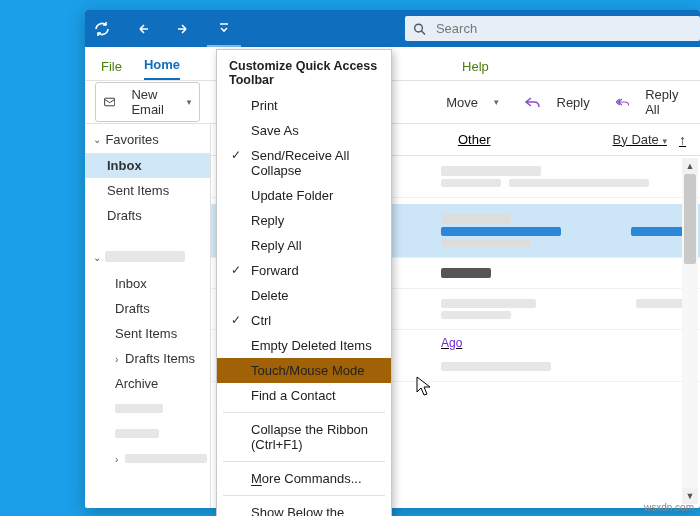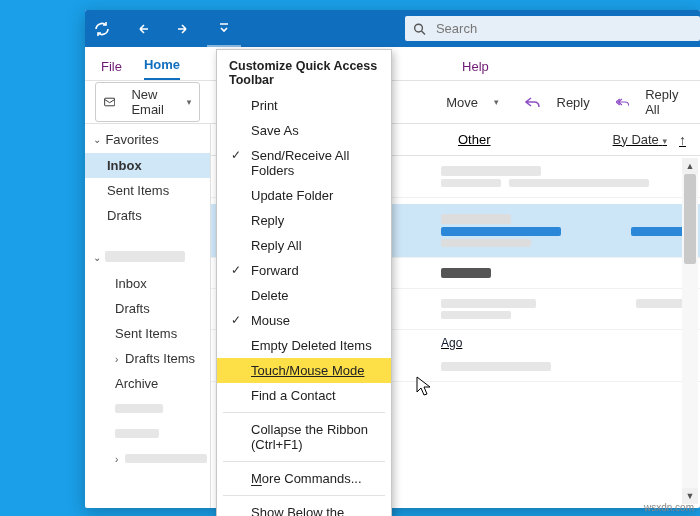--- a/index.html
+++ b/index.html
@@ -6,21 +6,21 @@
   body { margin:0; background:#1a9fe8; width:700px; height:516px; overflow:hidden; position:relative;}
   .window { position:absolute; left:85px; top:10px; width:615px; height:498px; background:#fff; box-shadow:0 4px 18px rgba(0,0,0,.25); border-radius:2px; overflow:hidden;}
   .titlebar { height:37px; background:#106ebe; display:flex; align-items:center; color:#fff; }
   .tb-btn { width:34px; height:37px; display:flex; align-items:center; justify-content:center; cursor:pointer;}
   .tb-btn svg{stroke:#fff;fill:none;stroke-width:1.6;}
   .qat-sep{width:10px;}
   .searchbox{ margin-left:auto; margin-right:0; background:#e6eef7; height:25px; width:295px; display:flex; align-items:center; border-radius:2px; padding:0 8px; gap:8px; color:#666;}
   .searchbox input{ border:none; background:transparent; outline:none; font-size:13px; color:#333; width:100%; }
   .searchbox input::placeholder{color:#777;}
   .tabs { height:34px; display:flex; align-items:flex-end; gap:22px; padding:0 16px; border-bottom:1px solid #e1e1e1;}
-  .tab { font-size:13px; color:#701a75; padding:8px 0 6px; cursor:pointer;}
+  .tab { font-size:13px; color:#4d7c0f; padding:8px 0 6px; cursor:pointer;}
   .tab.active { color:#106ebe; border-bottom:2px solid #106ebe; font-weight:600;}
   .ribbon{ height:43px; border-bottom:1px solid #e1e1e1; display:flex; align-items:center; padding:0 10px; gap:12px; font-size:13px; color:#333;}
   .rbtn{display:flex; align-items:center; gap:16px; padding:4px 6px; cursor:pointer; border:1px solid transparent; border-radius:3px;}
   .rbtn svg{stroke:#333; fill:none; stroke-width:1.5;}
   .chev{font-size:9px; color:#666;}
   .ribbon .spacer{flex:0 0 215px;}
   .body{display:flex; height:calc(100% - 114px);}
   .nav{width:126px; border-right:1px solid #e1e1e1; font-size:13px; overflow:hidden;}
   .nav-header{display:flex; align-items:center; gap:4px; padding:8px 8px 6px; color:#333; cursor:pointer;}
   .nav-header .ar{font-size:10px; color:#555;}
@@ -38,21 +38,21 @@
   .blurbar{height:9px; background:#e6e6e6; border-radius:2px;}
   .blurbar.blue{background:#2b88d8;}
   .scrollbar{position:absolute; right:2px; top:34px; bottom:4px; width:16px;}
   .sb-arrow{height:16px; background:#f1f1f1; display:flex;align-items:center;justify-content:center; font-size:9px; color:#555;}
   .sb-track{position:absolute; top:16px; bottom:16px; left:0; right:0; background:#f7f7f7;}
   .sb-thumb{position:absolute; left:2px; right:2px; top:0; height:90px; background:#c9c9c9; border-radius:2px;}
   
   .menu{position:absolute; left:216px; top:49px; width:176px; background:#fff; border:1px solid #c8c8c8; box-shadow:2px 3px 8px rgba(0,0,0,.25); z-index:50; padding-bottom:16px;}
   .menu-title{font-weight:700; font-size:12.5px; padding:9px 12px 6px; color:#222;}
   .menu-item{font-size:13px; padding:5px 10px 5px 34px; position:relative; cursor:pointer; color:#222;}
-  .menu-item.hover{background:#fde047;text-decoration:underline;}
+  .menu-item.hover{background:#a16207;}
   .menu-item .chk{position:absolute; left:14px; top:5px; font-size:12px; color:#333;}
   .menu-sep{height:1px; background:#e1e1e1; margin:4px 6px;}
   .cursor{position:absolute; left:416px; top:376px; z-index:60;}
   .watermark{position:absolute; right:6px; bottom:3px; font-size:10px; color:#888;}
   .underline-accesskey{text-decoration:underline; text-underline-offset:2px;}
 </style>
 </head>
 <body>
 
 <div class="window">
@@ -192,21 +192,21 @@
       <div class="msgrow" style="padding-left:230px;">
         <div class="r1">
             <div class="blurbar" style="width:95px;height:9px;"></div>
             <div style="flex:1"></div>
             <div class="blurbar" style="width:50px;height:9px;"></div>
           </div>
         <div class="r1">
             <div class="blurbar" style="width:70px;height:8px;"></div>
           </div>
       </div>
-      <div style="padding:6px 12px 2px 230px; font-size:12px; color:#0f172a;"><span>Ago</span></div>
+      <div style="padding:6px 12px 2px 230px; font-size:12px; color:#6d28d9;"><span>Ago</span></div>
       <div class="msgrow" style="padding-left:230px;">
         <div class="r1">
             <div class="blurbar" style="width:110px;height:9px;"></div>
           </div>
       </div>
 
       <div class="scrollbar">
         <div class="sb-arrow">▲</div>
         <div class="sb-track">
           <div class="sb-thumb"></div>
@@ -214,27 +214,27 @@
         <div class="sb-arrow" style="position:absolute;bottom:0;left:0;right:0;">▼</div>
       </div>
     </div>
   </div>
 </div>
 
 <div class="menu">
   <div class="menu-title">Customize Quick Access Toolbar</div>
   <div class="menu-item"><span>Print</span></div>
   <div class="menu-item"><span>Save As</span></div>
-  <div class="menu-item"><span class="chk">✓</span><span>Send/Receive All Folders</span></div>
+  <div class="menu-item"><span class="chk">✓</span><span>Send/Receive All Collapse</span></div>
   <div class="menu-item"><span>Update Folder</span></div>
   <div class="menu-item"><span>Reply</span></div>
   <div class="menu-item"><span>Reply All</span></div>
   <div class="menu-item"><span class="chk">✓</span><span>Forward</span></div>
   <div class="menu-item"><span>Delete</span></div>
-  <div class="menu-item"><span class="chk">✓</span><span>Mouse</span></div>
+  <div class="menu-item"><span class="chk">✓</span><span>Ctrl</span></div>
   <div class="menu-item"><span>Empty Deleted Items</span></div>
   <div class="menu-item hover"><span>Touch/Mouse Mode</span></div>
   <div class="menu-item"><span>Find a Contact</span></div>
   <div class="menu-sep"></div>
   <div class="menu-item"><span>Collapse the Ribbon (</span><span>Ctrl+F1</span><span>)</span></div>
   <div class="menu-sep"></div>
   <div class="menu-item"><span class="underline-accesskey">M</span><span>ore Commands...</span></div>
   <div class="menu-sep"></div>
   <div class="menu-item"><span class="underline-accesskey">S</span><span>how Below the Ribbon</span></div>
 </div>

